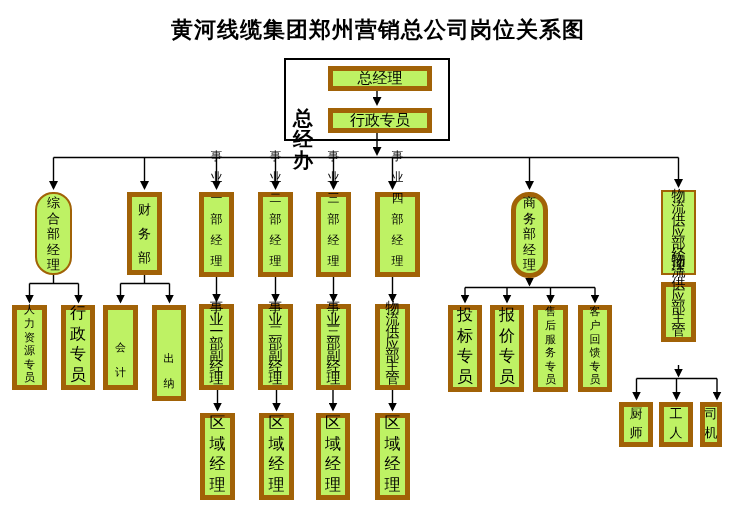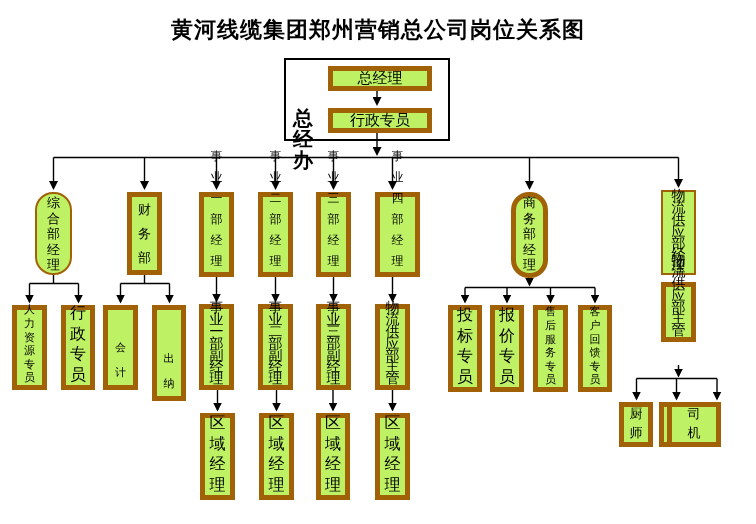--- a/index.html
+++ b/index.html
@@ -137,21 +137,21 @@
   <div class="node n4" style="left:375px;top:413px;width:35px;height:87px">
     <span class="txt">区域经理</span>
     </div>
 
   <div class="node n2w" style="left:619px;top:402px;width:34px;height:45px">
     <span class="txt">厨师</span>
     </div>
   <div class="node n2w" style="left:659px;top:402px;width:34px;height:45px">
     <span class="txt">工人</span>
     </div>
-  <div class="node n2w" style="left:667px;top:402px;width:54px;height:45px">
+  <div class="node n2w" style="left:700px;top:402px;width:22px;height:45px">
     <span class="txt">司机</span>
     </div>
 
   <svg id="connectors" viewBox="0 0 756 524" xmlns="http://www.w3.org/2000/svg">
     <defs>
       <marker id="arw" markerUnits="userSpaceOnUse" markerWidth="9" markerHeight="9" refX="7" refY="4.5" orient="auto">
         <path d="M0,0 L9,4.5 L0,9 Z" fill="#000"></path>
       </marker>
     </defs>
 

